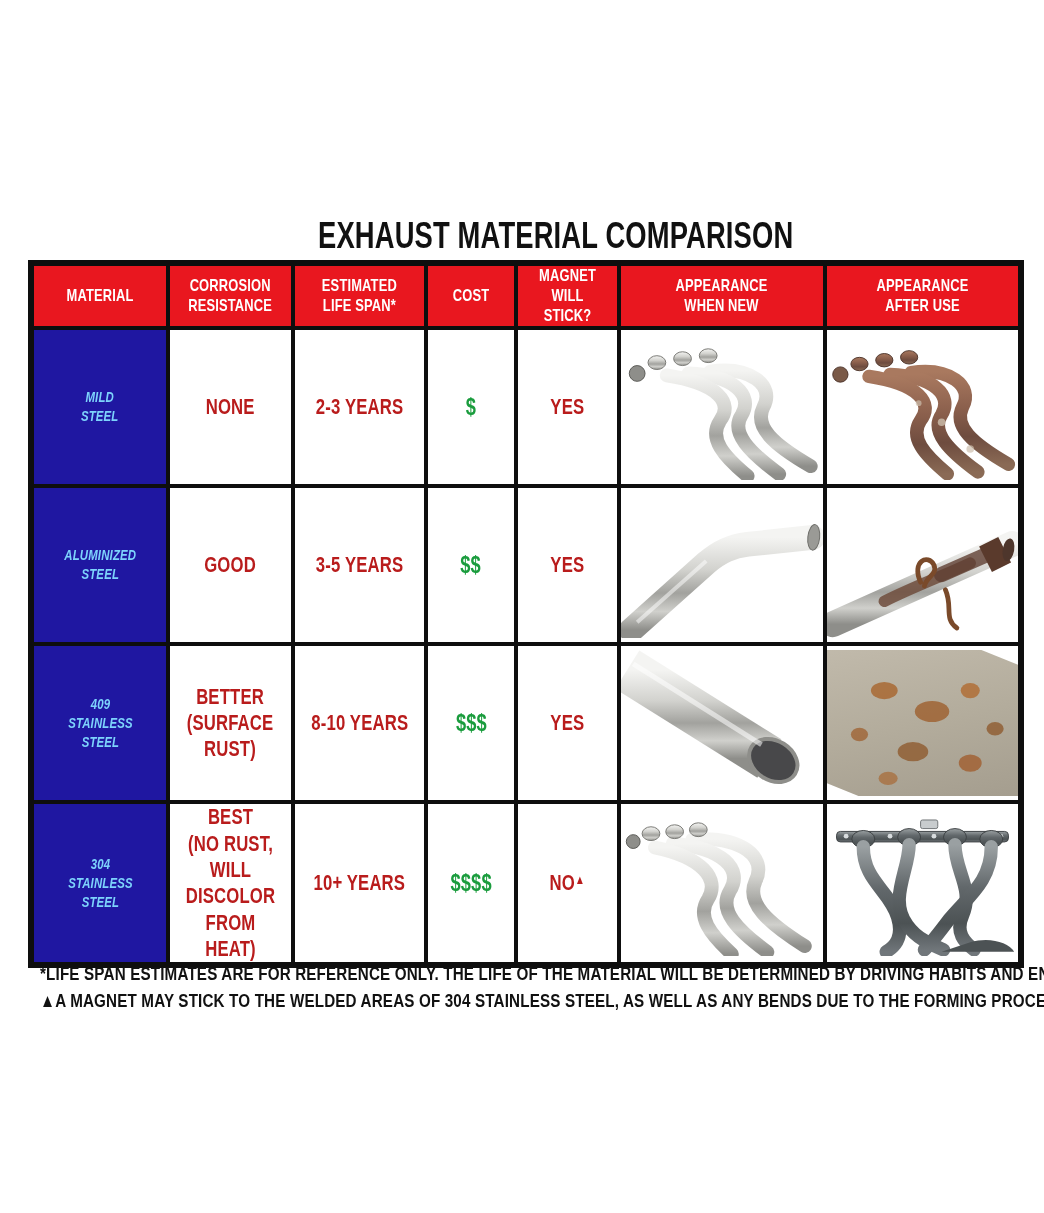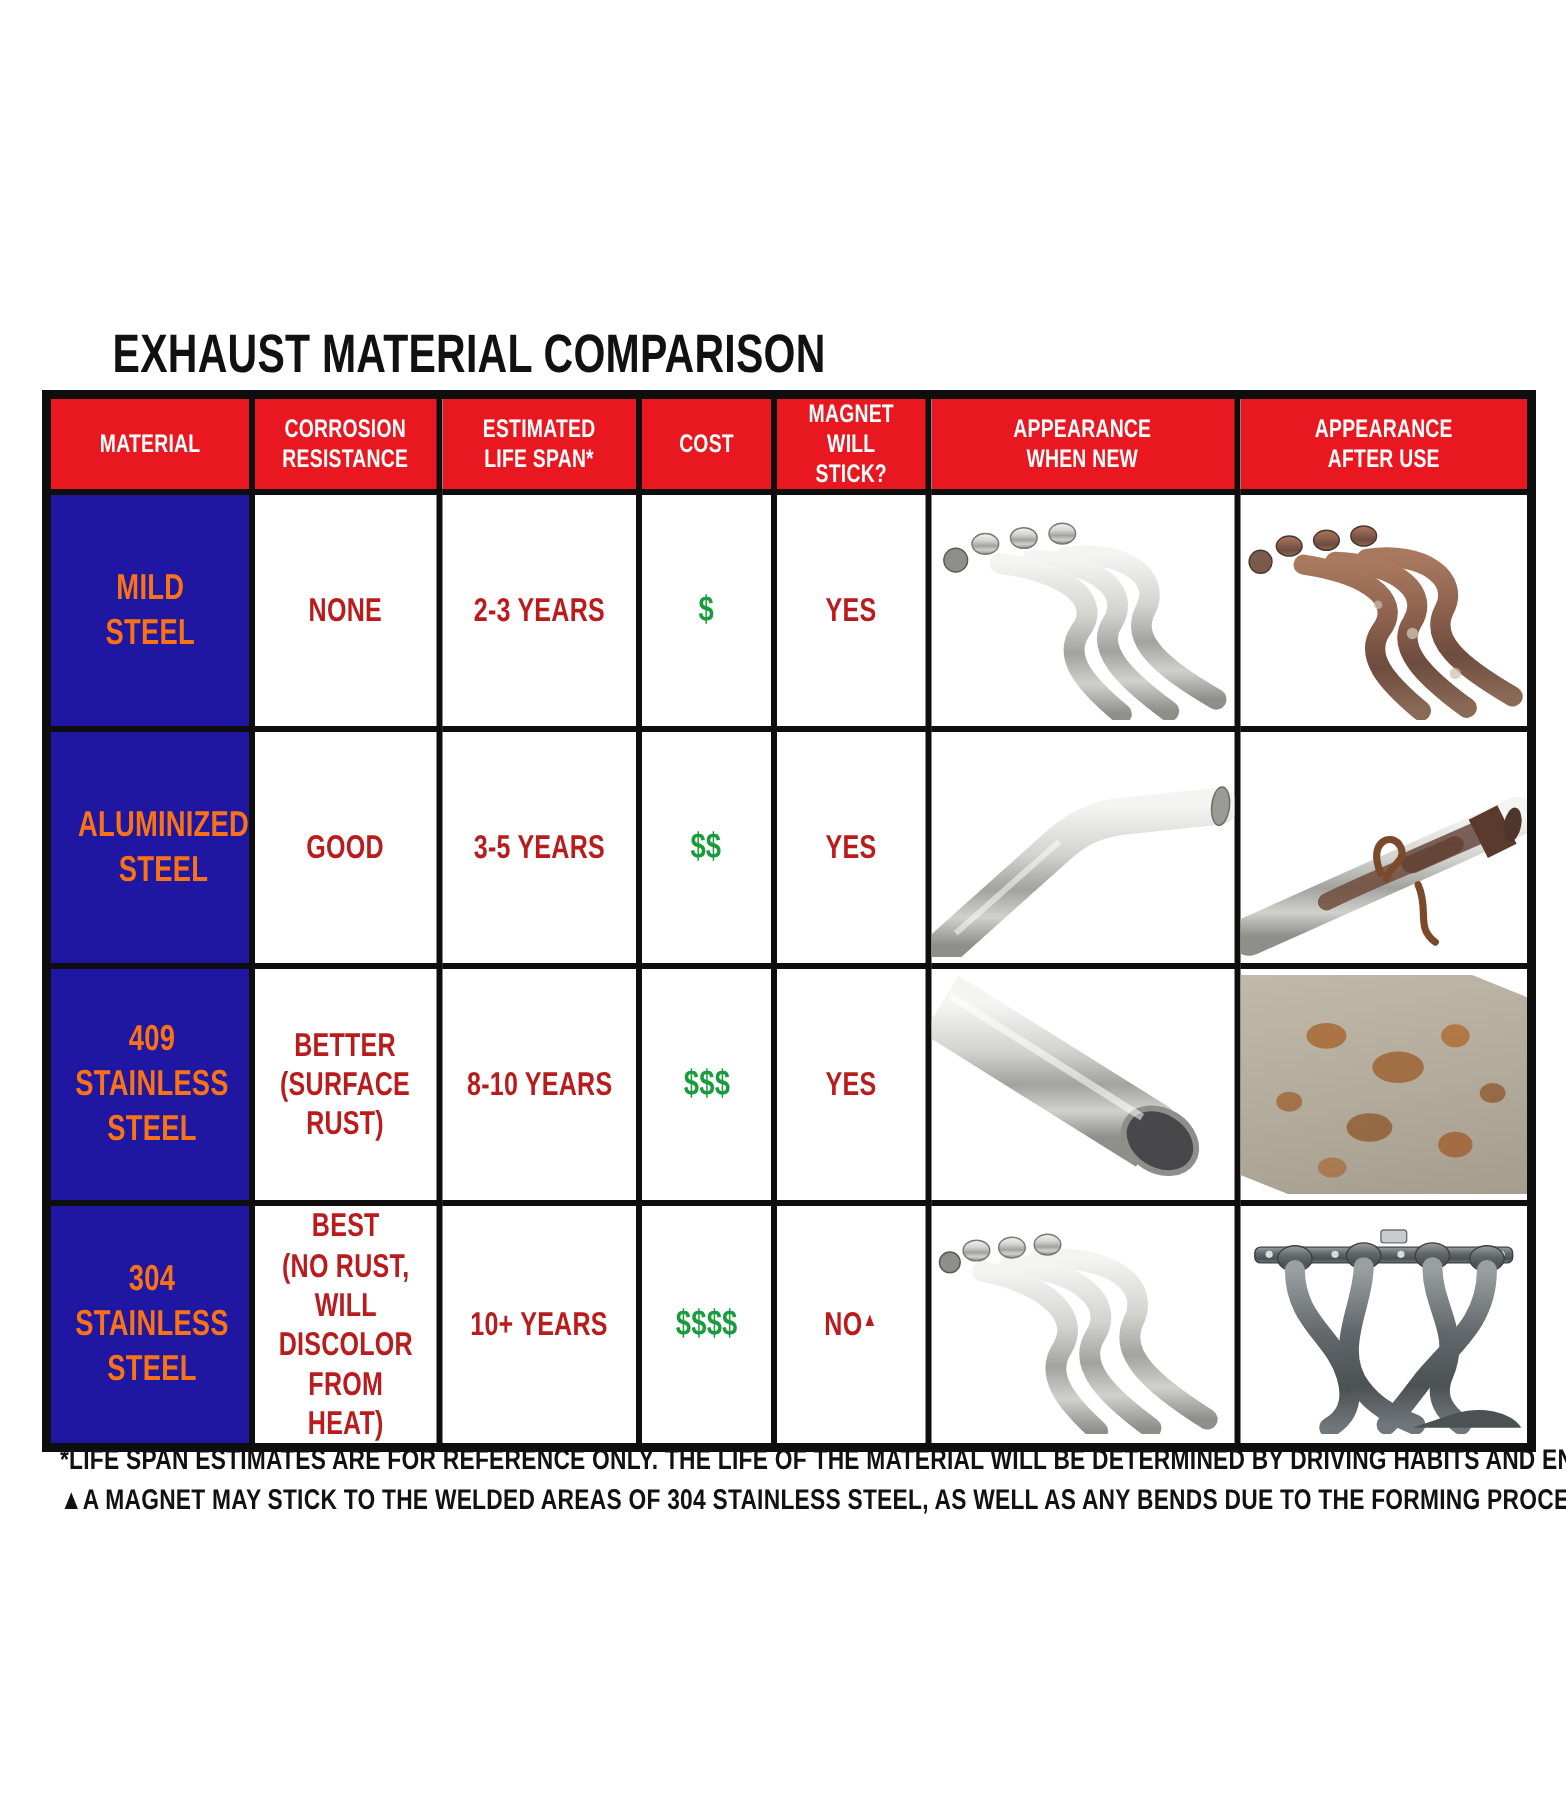--- a/index.html
+++ b/index.html
@@ -2,28 +2,28 @@
 <html><head>
 <meta charset="utf-8">
 <style>
   html,body{margin:0;padding:0;background:#ffffff;}
   body{width:1044px;height:1213px;position:relative;overflow:hidden;
        font-family:"Liberation Sans",sans-serif;font-weight:bold;}
   .cnd{display:inline-block;transform:scaleX(0.76);transform-origin:50% 50%;
        white-space:pre-line;letter-spacing:0.2px;}
   .cnd-left{display:inline-block;transform:scaleX(0.80);transform-origin:0 50%;
        white-space:nowrap;letter-spacing:0.2px;}
-  #title{position:absolute;top:218px;left:0;width:868px;text-align:left;
+  #title{position:absolute;top:218px;left:0;width:868px;text-align:right;
        font-size:36px;color:#111;line-height:1;}
   #cmp-table{position:absolute;left:28px;top:260px;border-collapse:collapse;
        table-layout:fixed;width:990px;border:6px solid #0e0e0e;}
   #cmp-table th,#cmp-table td{border:4px solid #0e0e0e;text-align:center;
        vertical-align:middle;padding:0;overflow:hidden;}
   #cmp-table th{background:#e9171f;color:#ffffff;font-size:17px;height:58px;line-height:1.18;}
-  td.mat{background:#1f17a1;color:#f97316;font-size:24px;line-height:1.25;}
+  td.mat{background:#1f17a1;color:#7dd3fc;font-size:15px;line-height:1.25;font-style:italic;}
   td.val{background:#ffffff;color:#b91c1c;font-size:22px;line-height:1.2;}
   td.cost{color:#1a9c3d;font-size:24px;letter-spacing:1px;}
   td.photo{background:#ffffff;padding:3px;}
   td.photo svg{display:block;width:100%;height:146px;}
   tr.datarow{height:158px;}
   .sup{font-size:13px;vertical-align:6px;}
   .tube{fill:none;stroke-width:14;stroke-linecap:round;}
   .fn{position:absolute;left:40px;color:#111;font-size:19px;line-height:1;}
   #fn1{top:964px;}
   #fn2{top:991px;}

